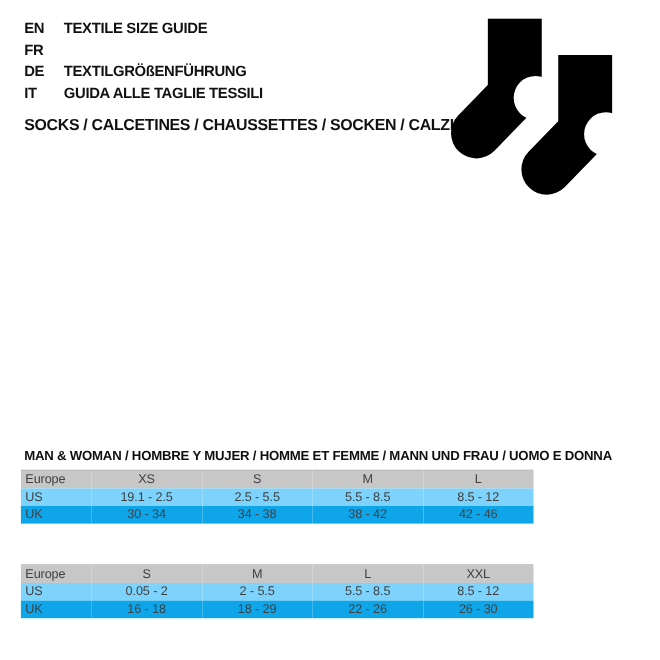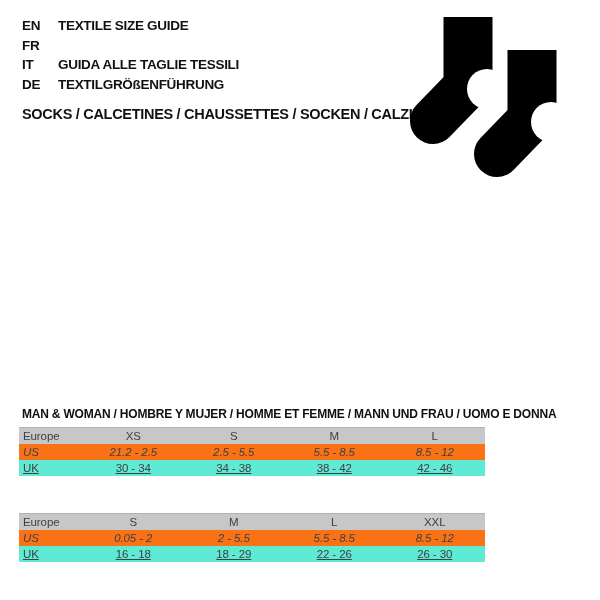--- a/index.html
+++ b/index.html
@@ -31,43 +31,43 @@
   }
   table.size-table col.c0{width:64px;}
   table.size-table th, table.size-table td{
     height:16px;padding:0;text-align:center;vertical-align:middle;
     font-weight:400;line-height:16px;
   }
   table.size-table th:first-child, table.size-table td:first-child{
     text-align:left;padding-left:4px;
   }
   tr.hdr{background:#c7c7c7;border-top:1px solid #b2b2b2;margin-left:24px;}
-  tr.row-plain{background:#f97316;font-style:italic;}
-  tr.row-alt{background:#5eead4;text-decoration:underline;}
+  tr.row-plain{background:#7dd3fc;}
+  tr.row-alt{background:#0ea5e9;}
 </style>
 </head>
 <body>
 
 <div id="canvas">
 
   <div class="lang-block">
     <div class="lang-row">
       <span class="lang-code">EN</span>
       <span class="lang-label">TEXTILE SIZE GUIDE</span>
     </div>
     <div class="lang-row">
       <span class="lang-code">FR</span>
     </div>
     <div class="lang-row">
+      <span class="lang-code">DE</span>
+      <span class="lang-label">TEXTILGRÖßENFÜHRUNG</span>
+    </div>
+    <div class="lang-row">
       <span class="lang-code">IT</span>
       <span class="lang-label">GUIDA ALLE TAGLIE TESSILI</span>
-    </div>
-    <div class="lang-row">
-      <span class="lang-code">DE</span>
-      <span class="lang-label">TEXTILGRÖßENFÜHRUNG</span>
     </div>
   </div>
 
   <div class="product-line">SOCKS / CALCETINES / CHAUSSETTES / SOCKEN / CALZINI</div>
 
   <svg class="socks-art" width="180" height="190" viewBox="0 0 180 190" aria-hidden="true">
     <g fill="#000000">
       <g>
         <rect x="43.5" y="17" width="49" height="85"></rect>
         <line x1="65" y1="88" x2="33" y2="121" stroke="#000000" stroke-width="46" stroke-linecap="round"></line>
@@ -96,21 +96,21 @@
           <th>Europe</th>
           <th>XS</th>
           <th>S</th>
           <th>M</th>
           <th>L</th>
         </tr>
       </thead>
       <tbody>
         <tr class="row-plain">
           <td>US</td>
-          <td>21.2 - 2.5</td>
+          <td>19.1 - 2.5</td>
           <td>2.5 - 5.5</td>
           <td>5.5 - 8.5</td>
           <td>8.5 - 12</td>
         </tr>
         <tr class="row-alt">
           <td>UK</td>
           <td>30 - 34</td>
           <td>34 - 38</td>
           <td>38 - 42</td>
           <td>42 - 46</td>

